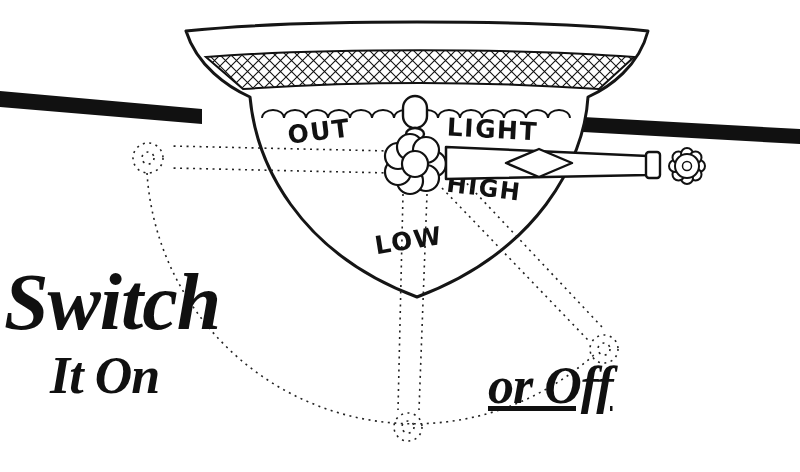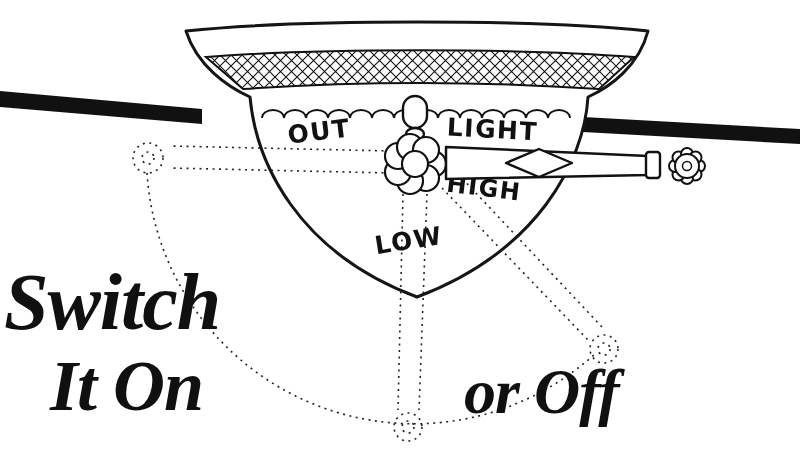--- a/index.html
+++ b/index.html
@@ -15,22 +15,22 @@
     position:absolute;
     color:#101010;
     font-family:"Liberation Serif", serif;
     font-style:italic;
     font-weight:700;
     line-height:1;
     white-space:nowrap;
     letter-spacing:-1px;
   }
   .hl1{left:4px;  top:262px; font-size:80px;}
-  .hl2{left:50px; top:350px; font-size:72px;}
-  .hl3{left:464px;top:360px; font-size:64px;}
+  .hl2{left:50px; top:350px; font-size:52px;}
+  .hl3{left:488px;top:360px; font-size:52px;text-decoration:underline;}
   .svg-label{
     font-family:"DejaVu Sans", sans-serif;
     font-weight:bold;
     letter-spacing:1.5px;
   }
 </style>
 </head>
 <body>
 
 <div class="stage">

